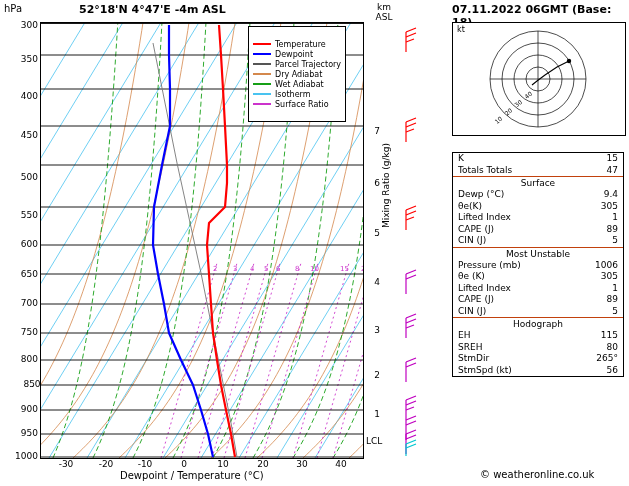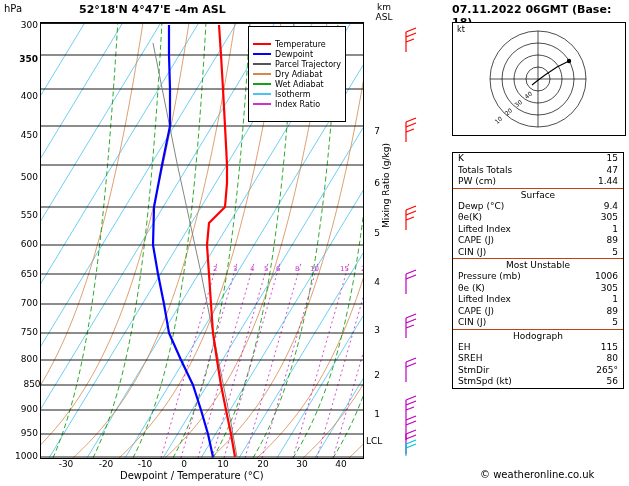--- a/index.html
+++ b/index.html
@@ -159,21 +159,21 @@
 <div class="abs ylab" style="left:14px;top:379px;text-align:center;">850</div>
 <div class="abs ylab" style="left:2px;top:354px;">800</div>
 <div class="abs ylab" style="left:2px;top:327px;">750</div>
 <div class="abs ylab" style="left:2px;top:298px;">700</div>
 <div class="abs ylab" style="left:2px;top:269px;">650</div>
 <div class="abs ylab" style="left:2px;top:239px;">600</div>
 <div class="abs ylab" style="left:2px;top:210px;">550</div>
 <div class="abs ylab" style="left:2px;top:172px;">500</div>
 <div class="abs ylab" style="left:2px;top:130px;">450</div>
 <div class="abs ylab" style="left:2px;top:91px;">400</div>
-<div class="abs ylab" style="left:2px;top:54px;font-weight:bold;">350</div>
+<div class="abs ylab" style="left:2px;top:54px;">350</div>
 <div class="abs ylab" style="left:2px;top:20px;">300</div>
 
 <div class="abs xlab" style="left:46px;top:459px;">-30</div>
 <div class="abs xlab" style="left:86px;top:459px;">-20</div>
 <div class="abs xlab" style="left:125px;top:459px;">-10</div>
 <div class="abs xlab" style="left:164px;top:459px;">0</div>
 <div class="abs xlab" style="left:203px;top:459px;">10</div>
 <div class="abs xlab" style="left:243px;top:459px;">20</div>
 <div class="abs xlab" style="left:282px;top:459px;">30</div>
 <div class="abs xlab" style="left:321px;top:459px;">40</div>
@@ -276,21 +276,21 @@
   <div class="row">
       <span class="sw" style="border-color:#16a016"></span>
       <span class="tx">Wet Adiabat</span>
     </div>
   <div class="row">
       <span class="sw" style="border-color:#49c3f0"></span>
       <span class="tx">Isotherm</span>
     </div>
   <div class="row">
       <span class="sw" style="border-color:#cc33cc"></span>
-      <span class="tx">Index Ratio</span>
+      <span class="tx">Surface Ratio</span>
     </div>
 </div>
 
 <div class="abs" id="hodo">
   <span class="kt">kt</span>
   <svg width="170" height="110" viewBox="0 0 170 110" xmlns="http://www.w3.org/2000/svg">
     <g stroke="#000000" fill="none" stroke-width="0.7">
       <circle cx="85" cy="56" r="12"></circle>
       <circle cx="85" cy="56" r="24"></circle>
       <circle cx="85" cy="56" r="36"></circle>
@@ -311,24 +311,20 @@
 
 <div class="abs panel" style="top:152px;">
   <div class="prow">
       <span>K</span>
       <span>15</span>
     </div>
   <div class="prow">
       <span>Totals Totals</span>
       <span>47</span>
     </div>
-  <div class="prow">
-      <span>PW (cm)</span>
-      <span>1.44</span>
-    </div>
 
   <div class="phead">Surface</div>
   <div class="prow">
       <span>Dewp (°C)</span>
       <span>9.4</span>
     </div>
   <div class="prow">
       <span>θe(K)</span>
       <span>305</span>
     </div>

